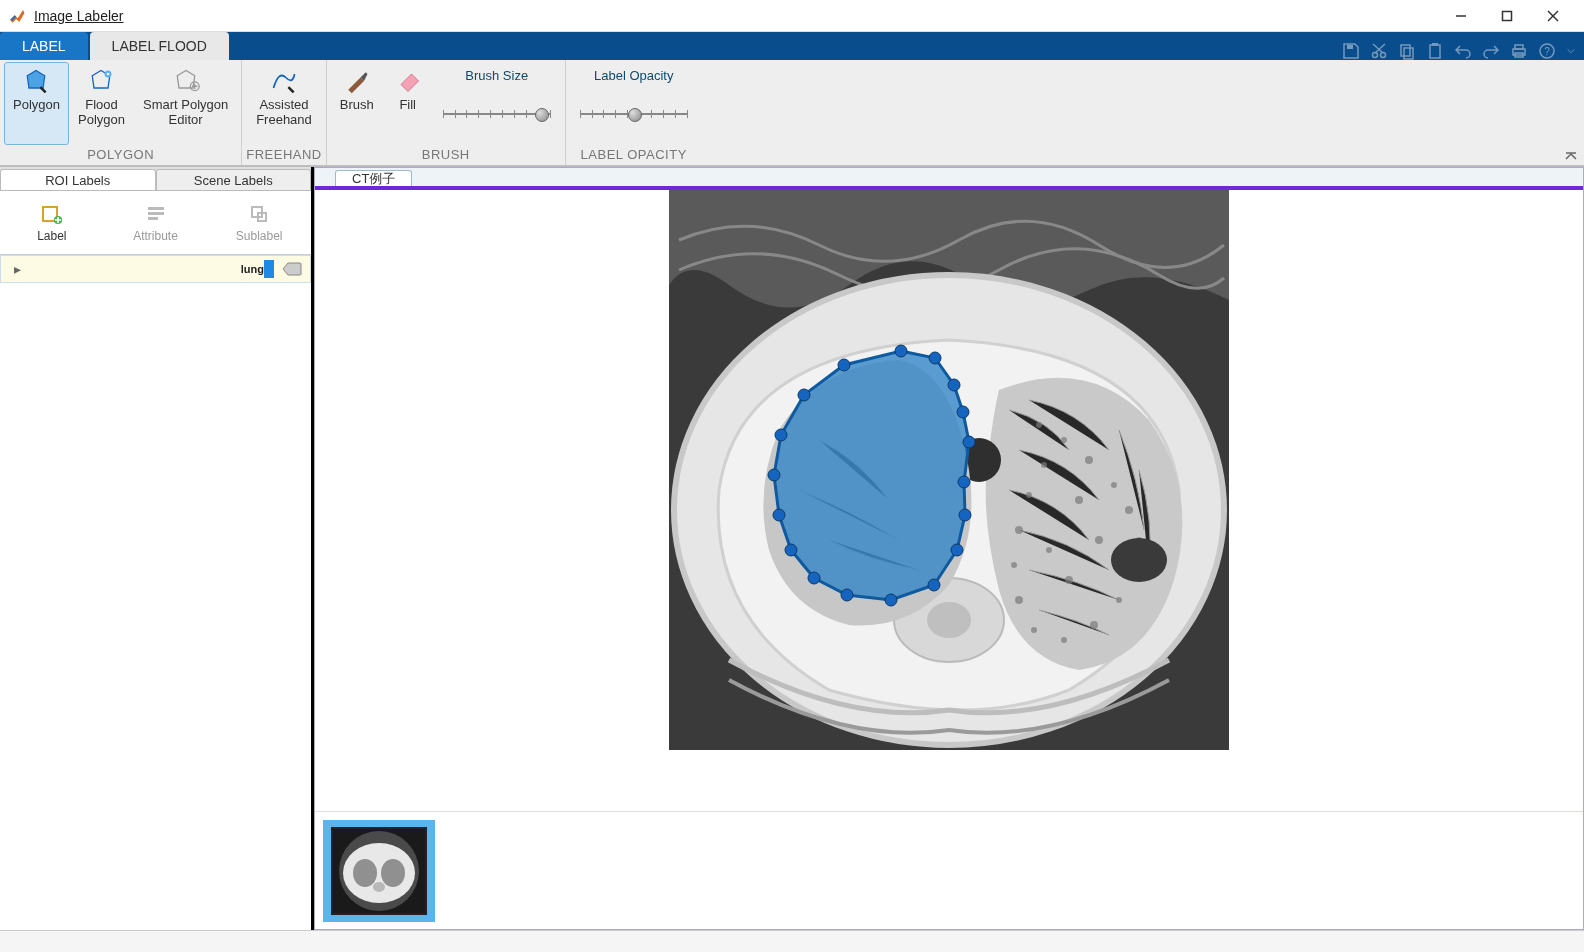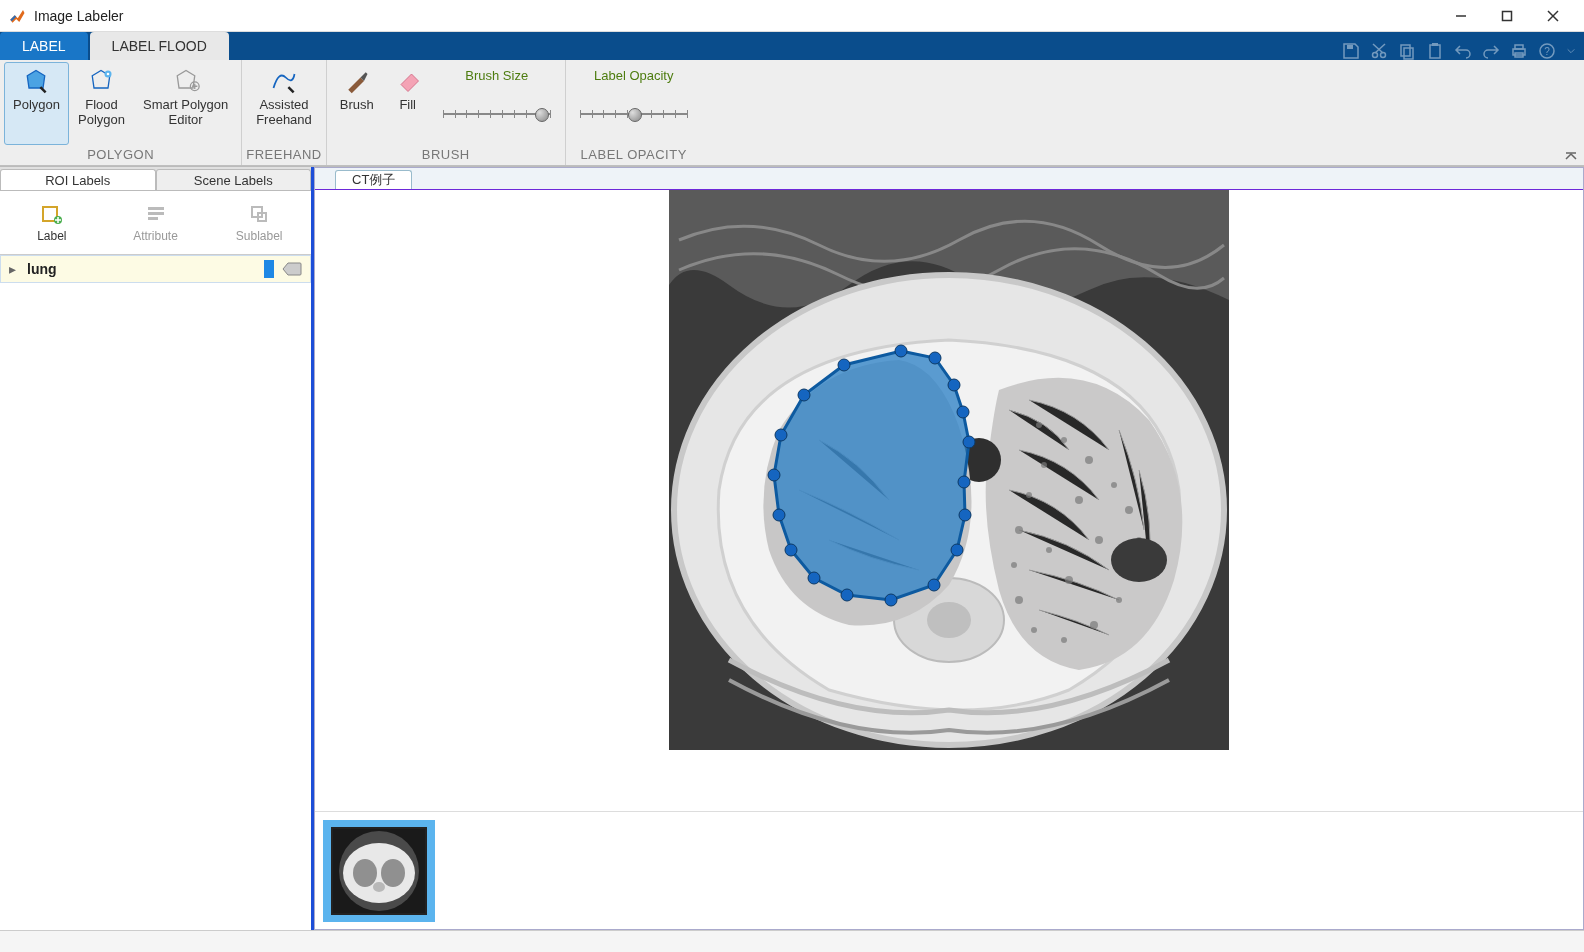--- a/index.html
+++ b/index.html
@@ -1,21 +1,21 @@
 <!DOCTYPE html>
 <html><head>
 <meta charset="utf-8">
 <style>
 * { box-sizing: border-box; margin: 0; padding: 0; font-family: "Segoe UI", Arial, sans-serif; }
 body { width: 1584px; height: 952px; background: #f0f0f0; overflow: hidden; font-size: 14px; }
 
 
 .titlebar { height: 32px; background: #fff; display: flex; align-items: center; padding: 0 8px; border-bottom: 1px solid #ddd; }
 .titlebar .logo { width: 18px; height: 18px; margin-right: 8px; }
-.titlebar .title { flex: 1; font-size: 14px; color: #222; }
+.titlebar .title { flex: 1; font-size: 14px; color: #222; text-decoration: underline; }
 .winbtn { width: 46px; height: 32px; display: flex; align-items: center; justify-content: center; color: #333; }
 
 
 .tabstrip { height: 28px; background: #0a4d8c; display: flex; align-items: flex-end; }
 .tab { height: 28px; padding: 0 22px; display: flex; align-items: center; font-size: 14px; color: #fff; background: #1976c7; border-top-left-radius: 4px; border-top-right-radius: 4px; margin-right: 2px; position: relative; }
 .tab.active { background: #e8e8e8; color: #333; }
 .tab.active::before, .tab.active::after { content:""; position:absolute; bottom:0; width:8px; height:8px; }
 .tabstrip .spacer { flex: 1; }
 .qat { display: flex; align-items: center; padding-right: 8px; gap: 10px; }
 .qat .qicon { width: 18px; height: 18px; opacity: 0.55; }
@@ -23,49 +23,49 @@
 
 .ribbon { height: 106px; background: #eeeeee; border-bottom: 1px solid #bfbfbf; display: flex; position: relative; }
 .ribbongroup { display: flex; flex-direction: column; align-items: center; border-right: 1px solid #cfcfcf; padding: 2px 4px 0 4px; }
 .ribbongroup .row { display: flex; flex: 1; }
 .ribbongroup .footer { font-size: 13px; color: #777; padding: 2px 0 3px 0; letter-spacing: 0.5px; }
 .toolbtn { display: flex; flex-direction: column; align-items: center; justify-content: flex-start; padding: 4px 8px 0 8px; border: 1px solid transparent; border-radius: 3px; min-width: 62px; }
 .toolbtn.selected { background: #d6e8f5; border-color: #7bb3da; }
 .toolbtn .ticon { width: 28px; height: 28px; margin-bottom: 2px; }
 .toolbtn .tlabel { font-size: 13px; color: #333; text-align: center; line-height: 15px; }
 .slidergroup { display:flex; flex-direction:column; align-items:center; padding: 6px 10px 0 10px; }
-.slidergroup .slabel { font-size: 13px; color: #4d7c0f; margin-bottom: 24px; }
+.slidergroup .slabel { font-size: 13px; color: #0c4a6e; margin-bottom: 24px; }
 .slider { width: 108px; height: 14px; position: relative; }
 .slider .track { position:absolute; top:6px; left:0; right:0; height:2px; background:#888; }
 .slider .tick { position:absolute; top:3px; width:1px; height:8px; background:#888; }
 .slider .thumb { position:absolute; top:1px; width:14px; height:14px; border-radius:50%; background: radial-gradient(circle at 30% 30%, #ddd, #888); border:1px solid #666; }
 .ribbon .collapse { position:absolute; right:6px; bottom:4px; width:14px; height:10px; }
 
 
 .workarea { display: flex; height: calc(952px - 32px - 28px - 106px - 22px); border-top: 1px solid #bbb; }
 
 
-.leftpanel { width: 314px; background: #eeeeee; border-right: 3px solid #1d4ed8; display:flex; flex-direction:column; }
+.leftpanel { width: 314px; background: #eeeeee; border-right: 3px solid #000000; display:flex; flex-direction:column;text-align:right; }
 .lptabs { height: 24px; display:flex; border-bottom:1px solid #bbb; background:#e0e0e0; }
 .lptab { flex:1; display:flex; align-items:center; justify-content:center; font-size:13px; color:#333; background:#eeeeee; border:1px solid #bbb; border-bottom:none; border-top-left-radius:3px; border-top-right-radius:3px; margin-top:2px; }
 .lptab.active { background:#fff; }
 .lpbuttons { height: 64px; display:flex; background:#fff; border-bottom:1px solid #ccc; }
 .lpbtn { flex:1; display:flex; flex-direction:column; align-items:center; justify-content:center; font-size:12px; color:#333; }
 .lpbtn.disabled { color:#999; }
 .lpbtn .lpicon { width:22px; height:22px; margin-bottom:4px; }
 .labellist { background:#fff; flex:1; }
 .labelrow { height:28px; display:flex; align-items:center; padding:0 8px; background:#fdfbe4; border:1px solid #cde; }
 .labelrow .arrow { width:12px; color:#666; }
-.labelrow .name { flex:1; font-weight:bold; font-size:14px; color:#222; padding-left:6px; }
+.labelrow .name { flex:1; font-weight:bold; font-size:11px; color:#222; padding-left:6px; }
 .labelrow .swatch { width:10px; height:18px; background:#1e88e5; margin-right:8px; }
 .labelrow .tag { width:20px; height:14px; }
 
 
 .canvasarea { flex:1; background:#fff; display:flex; flex-direction:column; border:1px solid #aac; }
-.doctabs { height:22px; display:flex; background:#eef3f8; border-bottom:1px solid #6d28d9; }
+.doctabs { height:22px; display:flex; background:#eef3f8; border-bottom:4px solid #6d28d9; }
 .doctab { padding:0 16px; display:flex; align-items:center; font-size:13px; color:#333; background:#fff; border:1px solid #9bc; border-bottom:none; border-top-left-radius:3px; border-top-right-radius:3px; margin:2px 0 0 20px; }
 .viewport { flex:1; display:flex; align-items:flex-start; justify-content:center; padding-top:0; overflow:hidden; position:relative; }
 .ctimage { width: 560px; height: 560px; position: relative; margin-top: 0; }
 .filmstrip { height: 118px; display:flex; align-items:center; padding:0 8px; border-top:1px solid #ddd; }
 .thumb-outer { width:112px; height:102px; background:#5bb4ee; display:flex; align-items:center; justify-content:center; }
 .thumb-inner { width:96px; height:88px; background:#222; display:flex; align-items:center; justify-content:center; }
 
 
 .statusbar { height:22px; background:#f5f5f5; border-top:1px solid #ccc; }
 

